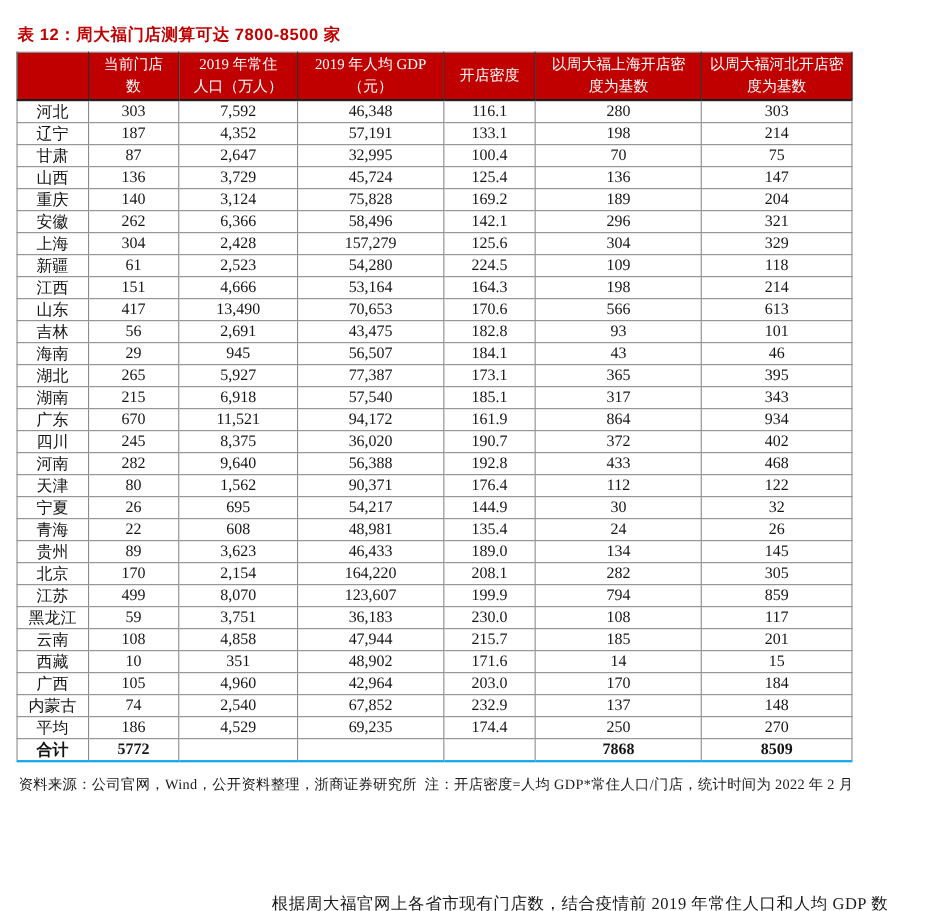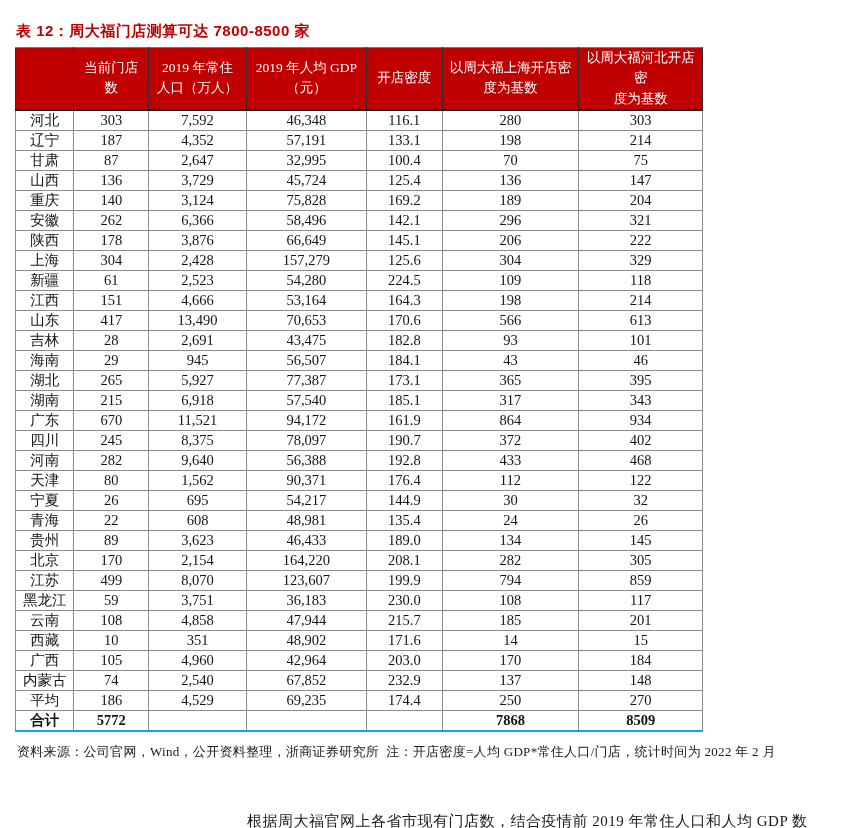--- a/index.html
+++ b/index.html
@@ -14,21 +14,21 @@
     margin: 22px 0 6px 16px;
     font-family: "Liberation Sans", "DejaVu Sans", sans-serif;
     font-weight: bold;
     font-size: 15px;
     color: #c00000;
     letter-spacing: 0.5px;
   }
   table.data-table {
     border-collapse: collapse;
     table-layout: fixed;
-    width: 688px;
+    width: 760px;
     margin-left: 15px;
   }
   table.data-table thead th {
     background: #c00000;
     color: #ffffff;
     font-weight: normal;
     font-size: 13.5px;
     height: 43px;
     vertical-align: middle;
     text-align: center;
@@ -152,29 +152,20 @@
       <tr>
         <td>安徽</td>
         <td>262</td>
         <td>6,366</td>
         <td>58,496</td>
         <td>142.1</td>
         <td>296</td>
         <td>321</td>
       </tr>
       <tr>
-        <td>陕西</td>
-        <td>178</td>
-        <td>3,876</td>
-        <td>66,649</td>
-        <td>145.1</td>
-        <td>206</td>
-        <td>222</td>
-      </tr>
-      <tr>
         <td>上海</td>
         <td>304</td>
         <td>2,428</td>
         <td>157,279</td>
         <td>125.6</td>
         <td>304</td>
         <td>329</td>
       </tr>
       <tr>
         <td>新疆</td>
@@ -198,21 +189,21 @@
         <td>山东</td>
         <td>417</td>
         <td>13,490</td>
         <td>70,653</td>
         <td>170.6</td>
         <td>566</td>
         <td>613</td>
       </tr>
       <tr>
         <td>吉林</td>
-        <td>28</td>
+        <td>56</td>
         <td>2,691</td>
         <td>43,475</td>
         <td>182.8</td>
         <td>93</td>
         <td>101</td>
       </tr>
       <tr>
         <td>海南</td>
         <td>29</td>
         <td>945</td>
@@ -245,21 +236,21 @@
         <td>11,521</td>
         <td>94,172</td>
         <td>161.9</td>
         <td>864</td>
         <td>934</td>
       </tr>
       <tr>
         <td>四川</td>
         <td>245</td>
         <td>8,375</td>
-        <td>78,097</td>
+        <td>36,020</td>
         <td>190.7</td>
         <td>372</td>
         <td>402</td>
       </tr>
       <tr>
         <td>河南</td>
         <td>282</td>
         <td>9,640</td>
         <td>56,388</td>
         <td>192.8</td>

